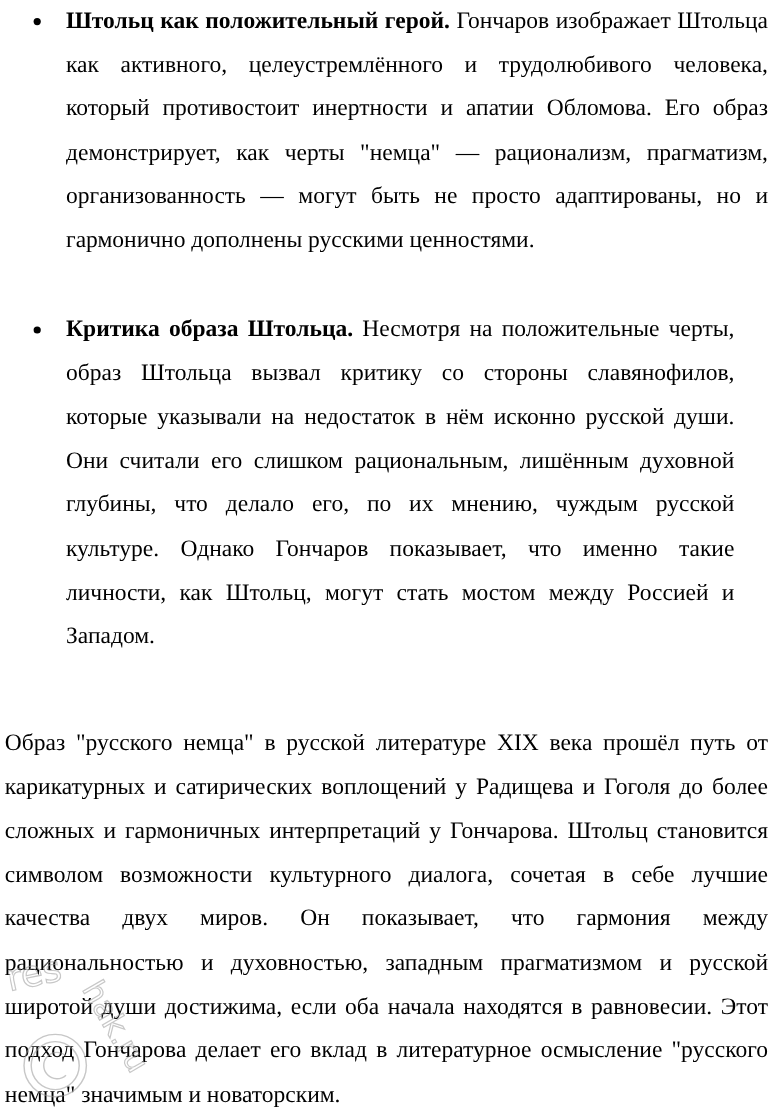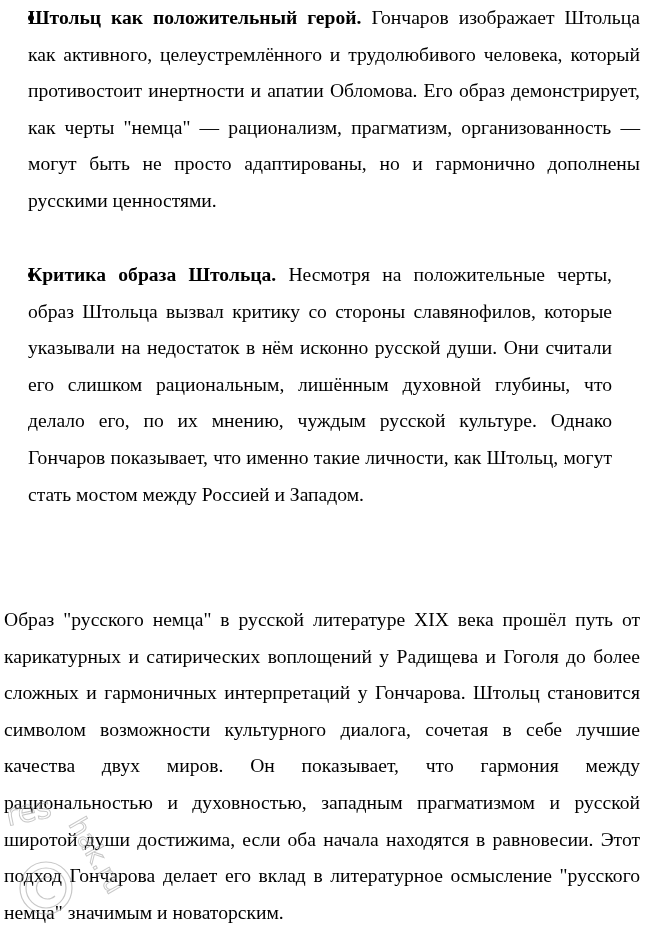--- a/index.html
+++ b/index.html
@@ -23,21 +23,21 @@
       width: 646px;
       height: 927px;
     }
     .bullet-list {
       list-style: none;
       margin: 0;
       padding: 0;
     }
     .bullet-item {
       position: relative;
-      padding-left: 28px;
+      padding-left: 55px;
       padding-right: 6px;
       line-height: 36.6px;
       text-align: justify;
     }
     .bullet-dot {
       position: absolute;
       left: 28px;
       top: 15px;
       width: 6px;
       height: 6px;

